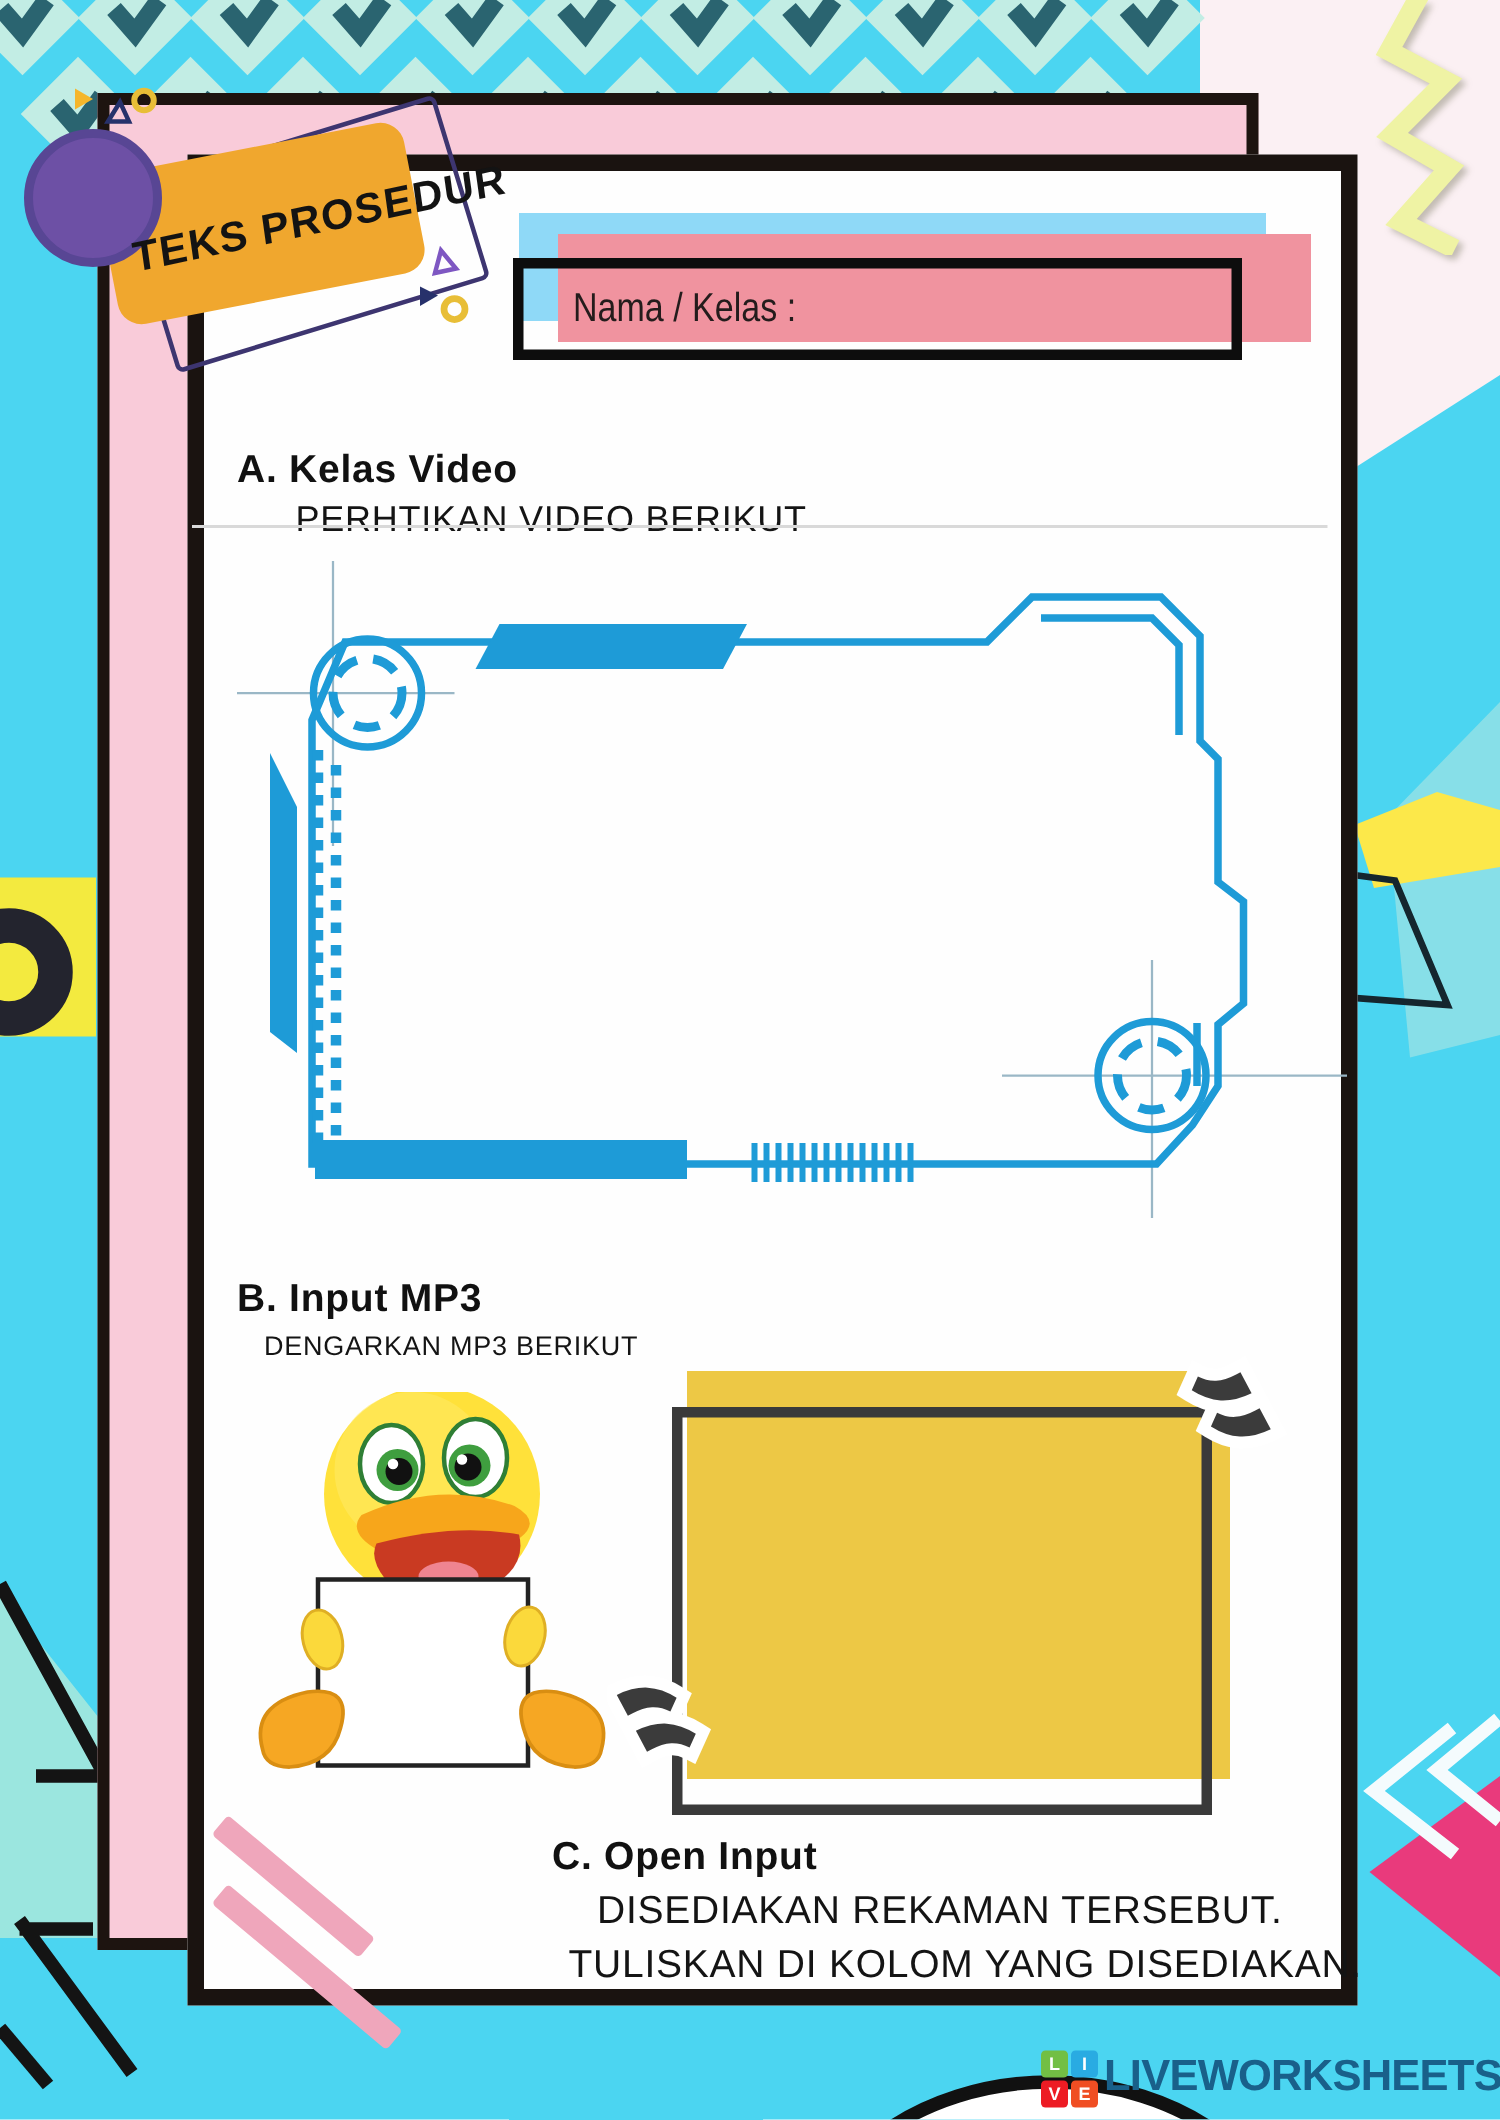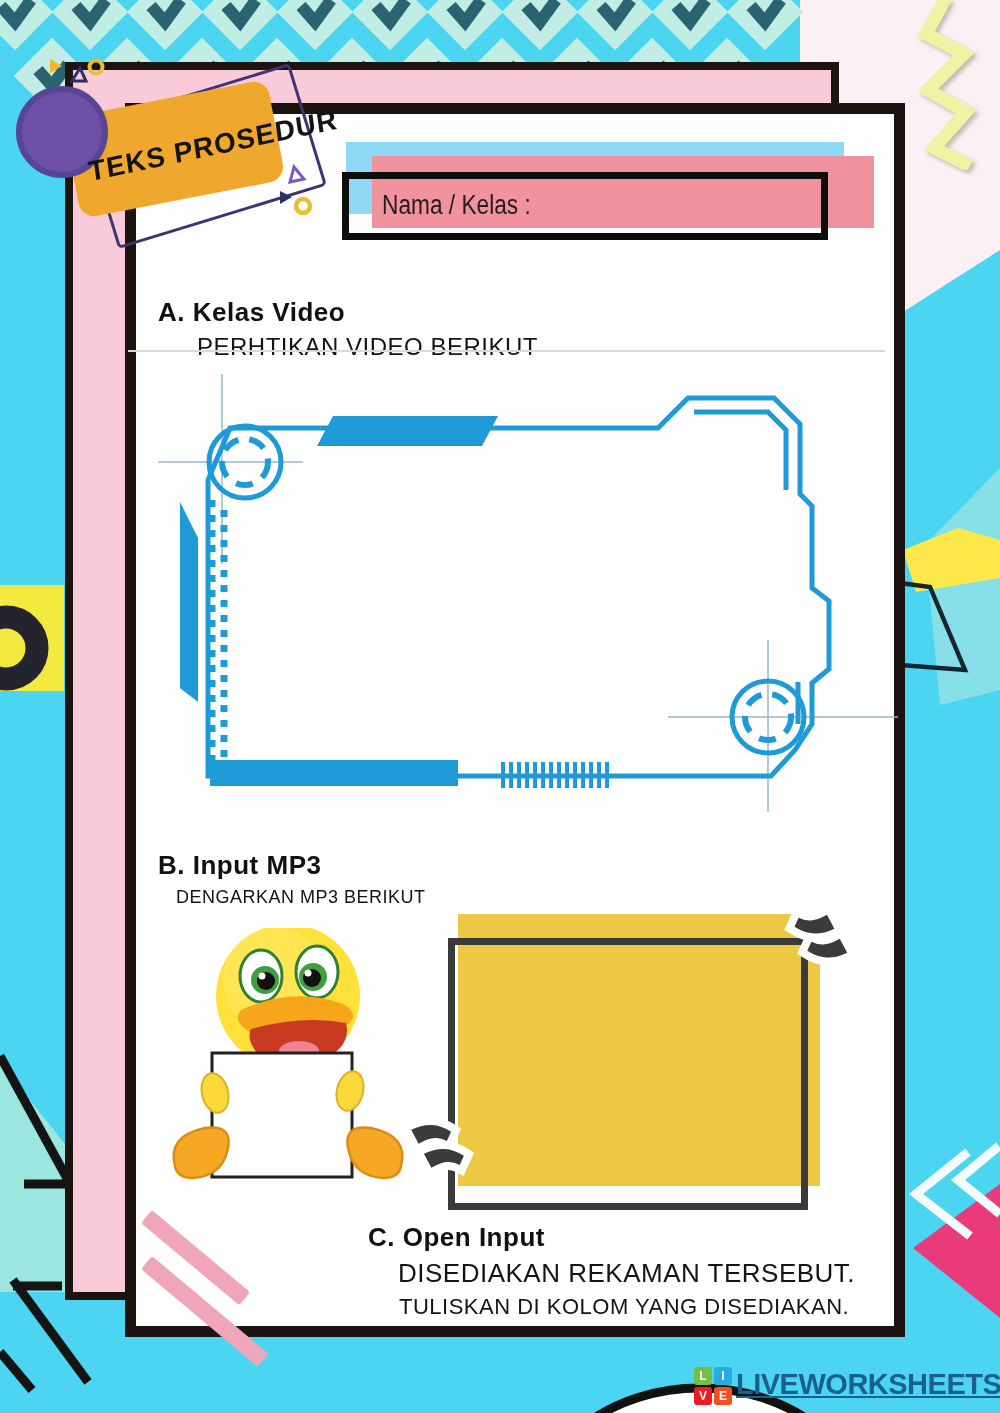--- a/index.html
+++ b/index.html
@@ -18,21 +18,21 @@
   .nm-blue{background:#8FD9F7;}
   .nm-pink{background:#F0939F;}
   .nm-box{border:7px solid #0d0d0d;background:transparent;}
   .nm-label{font-size:27px;color:#241c1c;font-weight:500;transform:scaleX(.84);transform-origin:left;white-space:nowrap;}
   .stripe{background:#EFA6BB;transform:rotate(40deg);transform-origin:left top;border-radius:3px;}
   .mp3-yellow{background:#EDC845;}
   .mp3-frame{border:7px solid #3A3A3A;background:transparent;}
   .logo-grid{display:grid;grid-template-columns:18px 18px;grid-template-rows:18px 18px;gap:2px;}
   .logo-cell{color:#fff;font-weight:bold;font-size:12px;line-height:18px;text-align:center;border-radius:3px;}
   .lc0{background:#72BF44}.lc1{background:#29ABE2}.lc2{background:#ED1C24}.lc3{background:#F04E23}
-  .brand{font-weight:800;font-size:29px;color:#19608A;letter-spacing:-0.5px;white-space:nowrap;text-decoration:underline;}
+  .brand{font-weight:800;font-size:29px;color:#19608A;letter-spacing:-0.5px;white-space:nowrap;}
   .thinline{background:#d9d9d9;height:2px;}
 </style>
 </head>
 <body>
 
 <svg class="abs" style="left:790px;top:0;width:210px;height:450px">
   <polygon points="10,0 210,0 210,250 115,140" fill="#FBF0F3"></polygon>
   <polygon points="10,0 210,0 210,250 113,312 10,80" fill="#FBF0F3"></polygon>
 </svg>
 
@@ -201,21 +201,21 @@
   </g>
 </svg>
 <svg class="abs" style="left:405px;top:1090px;width:130px;height:130px">
   <g transform="translate(30,18) rotate(62)">
     <text x="0" y="86" font-family="DejaVu Serif, serif" font-weight="bold" font-size="120" fill="#3B3B3B" stroke="#ffffff" stroke-width="16" paint-order="stroke">“</text>
   </g>
 </svg>
 
 <div class="abs hdg" style="left:368px;top:1222px">C. Open Input</div>
 <div class="abs instr" style="left:398px;top:1258px;font-size:26px">DISEDIAKAN REKAMAN TERSEBUT.</div>
-<div class="abs instr" style="left:399px;top:1294px;font-size:22px">TULISKAN DI KOLOM YANG DISEDIAKAN.</div>
+<div class="abs instr" style="left:379px;top:1294px;font-size:26px">TULISKAN DI KOLOM YANG DISEDIAKAN.</div>
 
 <div class="abs logo-grid" style="left:694px;top:1367px">
   <div class="logo-cell lc0">L</div>
   <div class="logo-cell lc1">I</div>
   <div class="logo-cell lc2">V</div>
   <div class="logo-cell lc3">E</div>
 </div>
 <div class="abs brand" style="left:736px;top:1368px">LIVEWORKSHEETS</div>
 
 </body></html>

